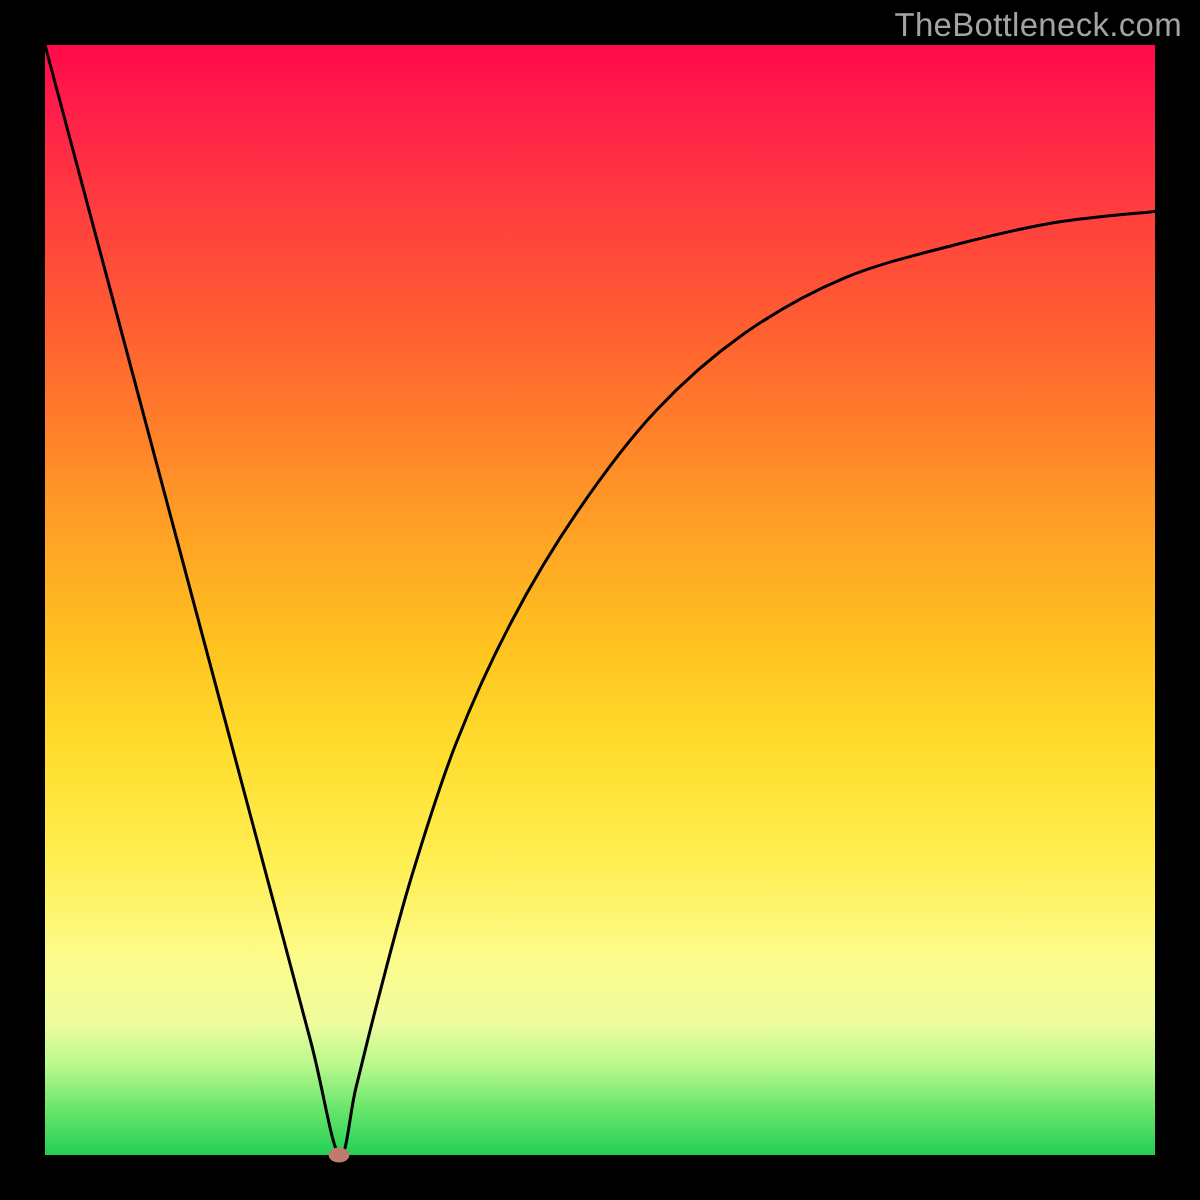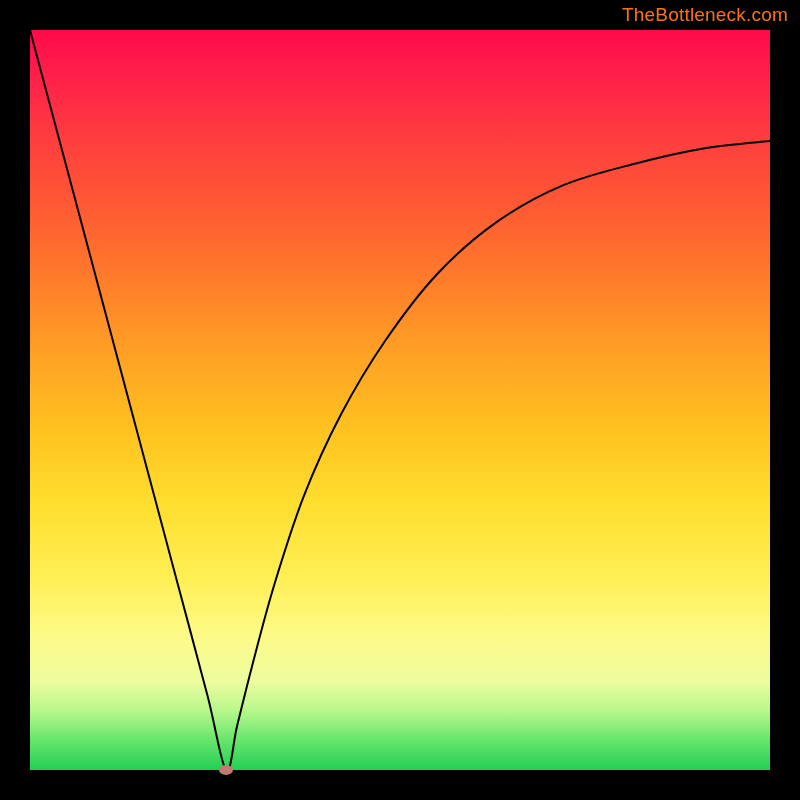--- a/index.html
+++ b/index.html
@@ -39,22 +39,22 @@
       #eefc9e 88%,
       #b7f88c 92%,
       #66e56b 96%,
       #23cf55 100%
     );
   }
   .watermark {
     position: absolute;
     top: 4px;
     right: 12px;
-    color: #f97316;
-    font-size: 19px;
+    color: #a3a3a3;
+    font-size: 22px;
     letter-spacing: 0.2px;
     user-select: none;
   }
   svg.curve {
     position: absolute;
     left: 0;
     top: 0;
     width: 740px;
     height: 740px;
     pointer-events: none;

